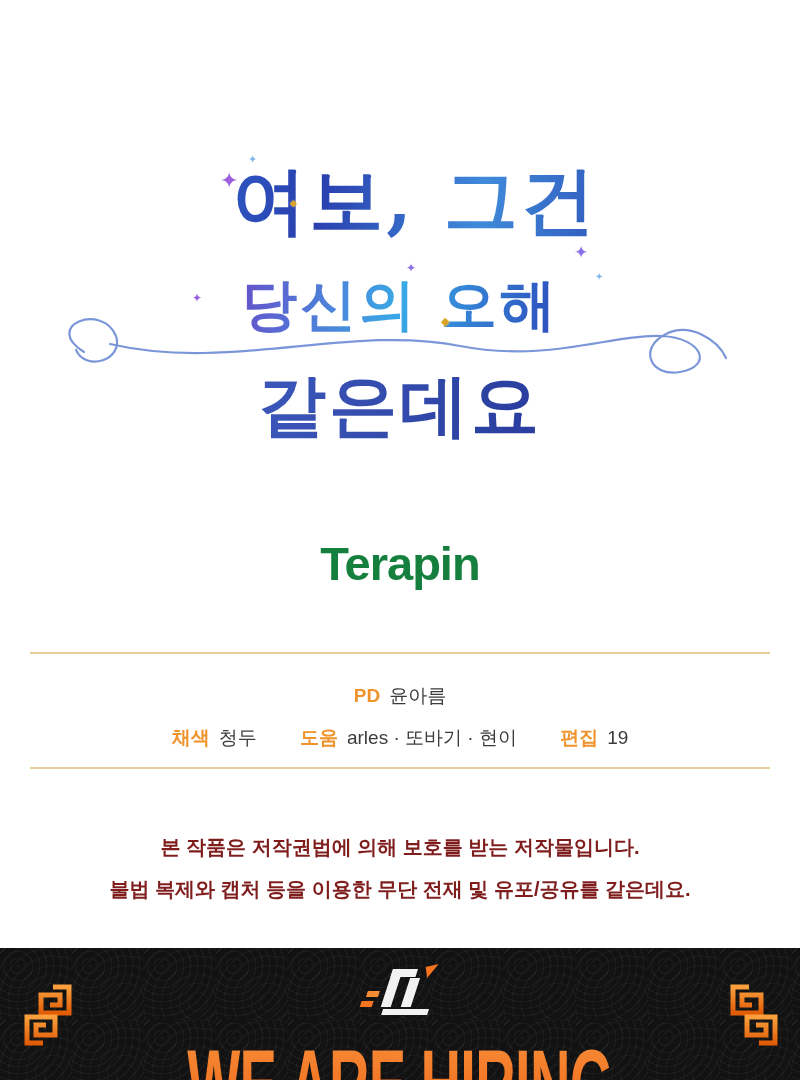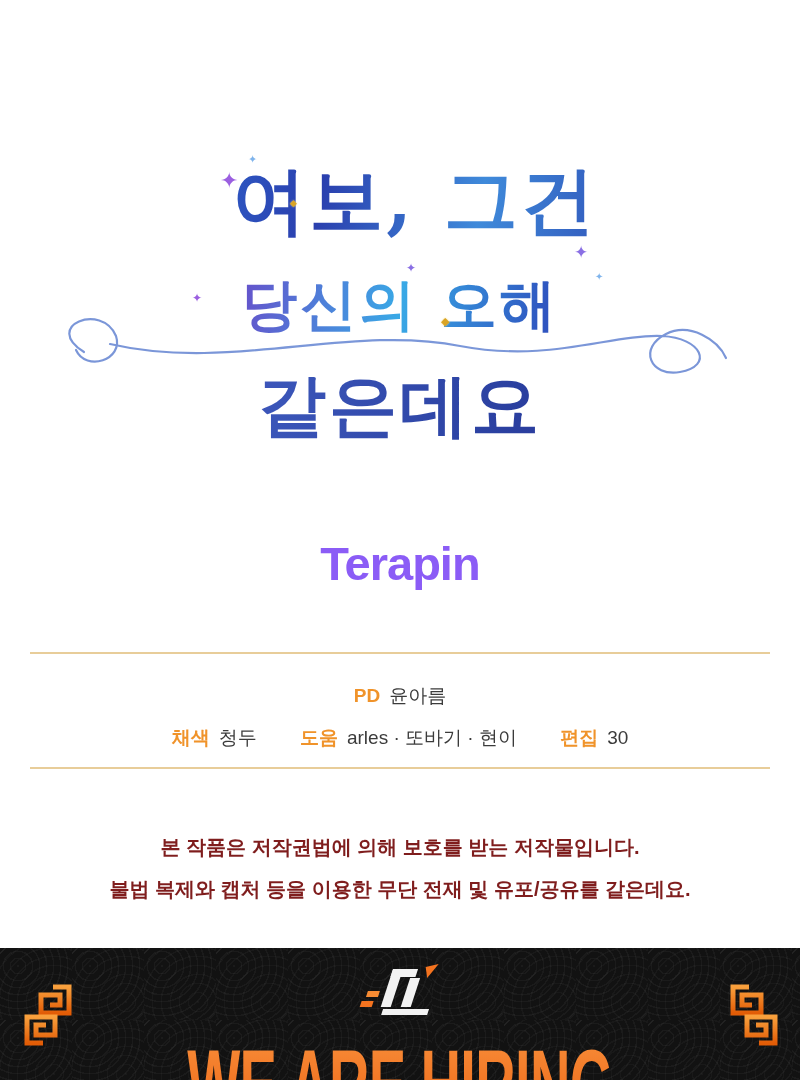--- a/index.html
+++ b/index.html
@@ -20,21 +20,21 @@
   .title-line.l2 { font-size:56px; line-height:104px;
     background-image:linear-gradient(100deg,#8a55d8 0%,#a66fe2 14%,#6a49c8 28%,#39a9e6 50%,#2f55c0 68%,#5a43c4 84%,#8f6ade 100%); }
   .title-line.l3 { font-size:68px; line-height:98px;
     background-image:linear-gradient(100deg,#6a55cc 0%,#3a55b8 35%,#2a3f9f 65%,#40379e 100%); }
   .sparkle { position:absolute; line-height:1; }
   .gold-gem { position:absolute; line-height:1; color:#d9a425; text-shadow:0 0 2px #f5d87a; }
   .flourish { position:absolute; left:50px; top:300px; }
 
   
   .brand { position:absolute; top:536px; left:0; width:100%; text-align:center;
-    font-size:47px; font-weight:800; letter-spacing:-1px; color:#8b5cf6;
+    font-size:47px; font-weight:800; letter-spacing:-1px; color:#15803d;
     font-family:"Liberation Sans",sans-serif; }
 
   
   .rule { position:absolute; left:30px; width:740px; height:2px; background:#e8cd99; }
   .rule.top { top:652px; }
   .rule.bottom { top:767px; }
   .credit-row { position:absolute; left:0; width:100%; text-align:center;
     font-size:19px; color:#3b3b3b; }
   .credit-row.r1 { top:683px; }
   .credit-row.r2 { top:725px; }
@@ -103,21 +103,21 @@
   </div>
 
   <div class="credit-row r2">
     <span class="credit-item">
       <span class="credit-label">채색</span><span class="credit-value">청두</span>
     </span>
     <span class="credit-item">
       <span class="credit-label">도움</span><span class="credit-value">arles · 또바기 · 현이</span>
     </span>
     <span class="credit-item">
-      <span class="credit-label">편집</span><span class="credit-value">30</span>
+      <span class="credit-label">편집</span><span class="credit-value">19</span>
     </span>
   </div>
 
   <div class="rule bottom"></div>
 
   <div class="copyright">
     <div>본 작품은 저작권법에 의해 보호를 받는 저작물입니다.</div>
     <div>불법 복제와 캡처 등을 이용한 무단 전재 및 유포/공유를 같은데요.</div>
   </div>
 

